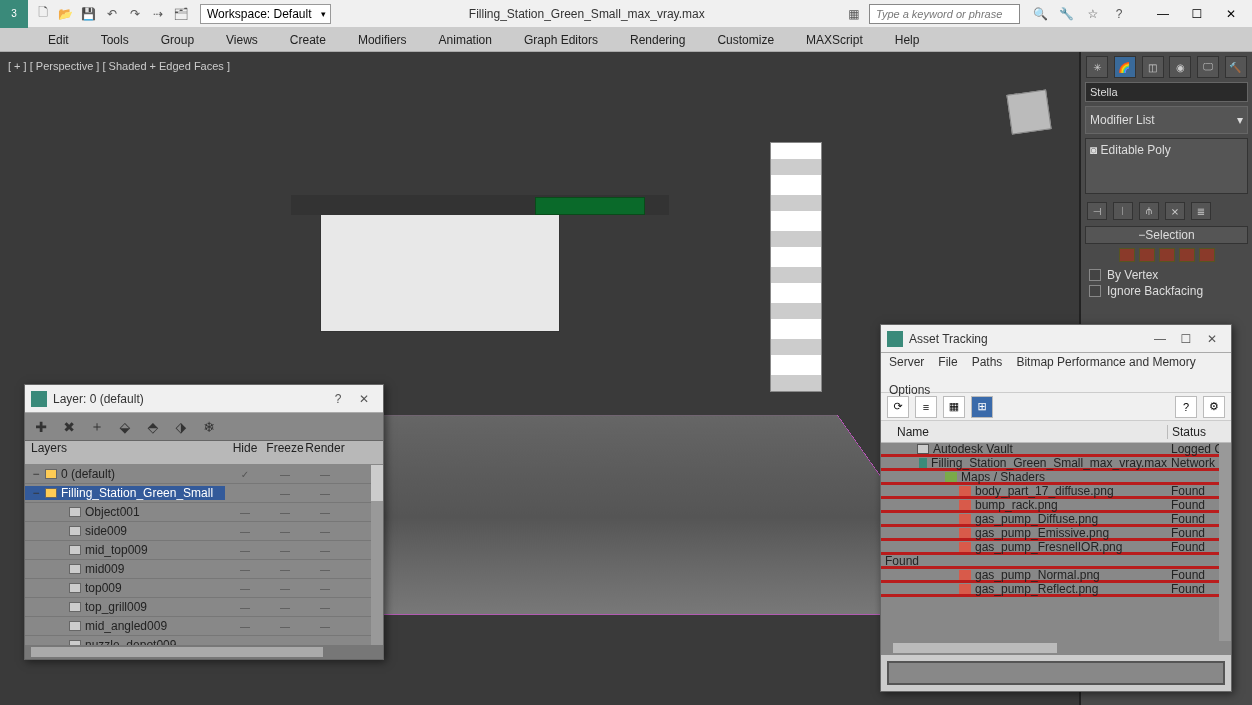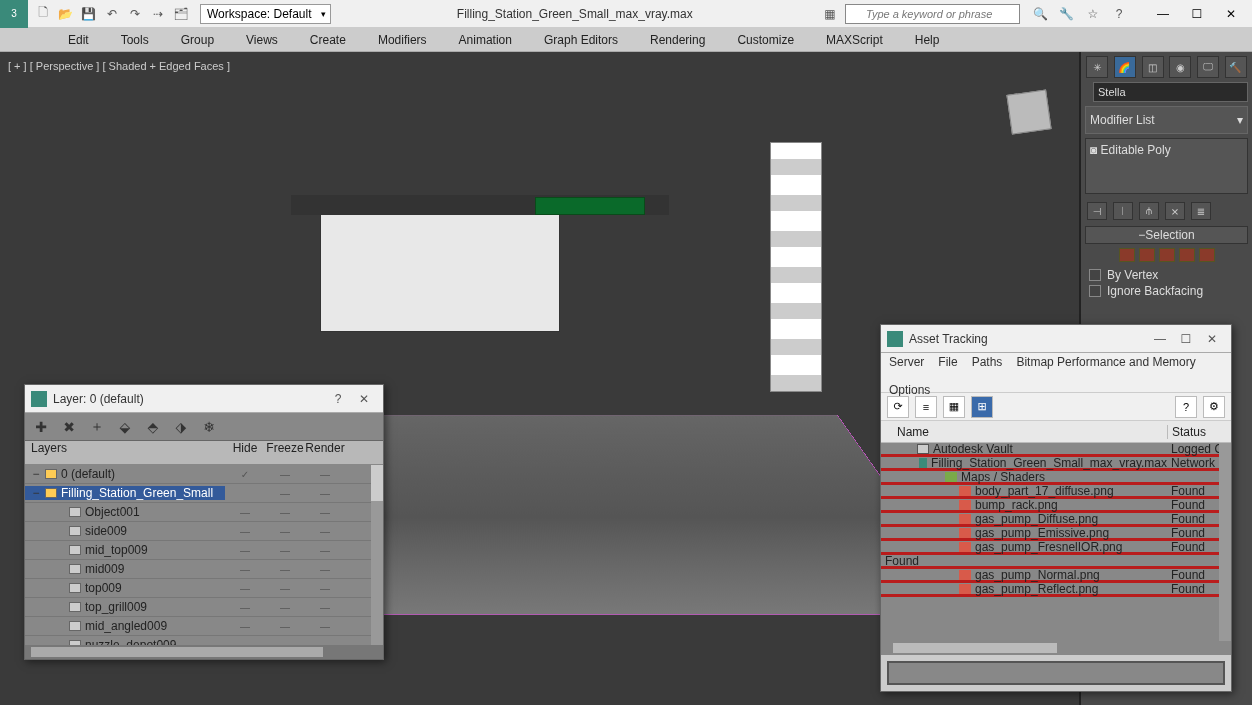--- a/index.html
+++ b/index.html
@@ -4,43 +4,43 @@
 <style>
 * { margin:0; padding:0; box-sizing:border-box; font-family:"Segoe UI",Tahoma,sans-serif; font-size:12px; }
 body { width:1252px; height:705px; background:#fff; position:relative; overflow:hidden; }
 .titlebar { height:28px; background:#f0f0f0; display:flex; align-items:center; border-bottom:1px solid #ccc; }
 .appicon { width:28px; height:28px; background:#3a8a7a; display:flex; align-items:center; justify-content:center; color:#fff; font-size:10px; }
 .qat { display:flex; gap:1px; margin-left:4px; }
 .qbtn { width:22px; height:22px; display:flex; align-items:center; justify-content:center; color:#555; cursor:pointer; }
 .ws-combo { margin-left:8px; height:20px; border:1px solid #999; background:#fff; padding:0 18px 0 6px; display:flex; align-items:center; font-size:11px; position:relative; }
 .ws-combo::after { content:"▾"; position:absolute; right:4px; font-size:9px; }
 .title-center { flex:1; text-align:center; font-size:12px; color:#333; }
-.search-box { width:175px; height:20px; border:1px solid #888; background:#fff; padding:0 20px; font-style:italic; color:#777; display:flex; align-items:center; margin-right:6px; font-size:11px; }
+.search-box { width:151px; height:20px; border:1px solid #888; background:#fff; padding:0 6px; font-style:italic; color:#777; display:flex; align-items:center; margin-right:6px; font-size:11px; }
 .title-right { display:flex; align-items:center; gap:4px; margin-right:4px; }
 .win-btns { display:flex; margin-left:12px; }
 .win-btn { width:34px; height:26px; display:flex; align-items:center; justify-content:center; cursor:pointer; font-size:12px; }
-.menubar { height:24px; background:#ccc; display:flex; align-items:center; padding-left:52px; gap:0; border-bottom:1px solid #aaa; }
+.menubar { height:24px; background:#ccc; display:flex; align-items:center; padding-left:32px; gap:0; border-bottom:1px solid #aaa; }
 .menu-item { padding:0 16px; height:24px; display:flex; align-items:center; color:#222; cursor:pointer; font-size:12px; }
 .workspace { position:absolute; top:52px; left:0; right:0; bottom:0; background:#4a4a4a; display:flex; }
 .viewport { flex:1; background:#3a3a3a; position:relative; border-right:1px solid #222; }
 .vp-label { position:absolute; top:8px; left:8px; color:#ccc; font-size:11px; }
 .stats { position:absolute; top:36px; left:14px; color:#ddcc00; font-size:11px; line-height:16px; }
 .stats .lbl { display:inline-block; width:42px; }
 .scene { position:absolute; top:30px; left:30px; right:40px; bottom:40px; }
 .ground { position:absolute; left:0; right:60px; top:90px; bottom:50px; background:linear-gradient(180deg,#666 0%,#555 60%,#787878 100%); transform:perspective(800px) rotateX(50deg); transform-origin:center bottom; border:1px solid #c850c8; }
 .building { position:absolute; left:290px; top:130px; width:240px; height:120px; background:#e8e8e8; border:1px solid #333; }
 .building::before { content:""; position:absolute; top:-18px; left:-30px; right:-110px; height:20px; background:#333; }
 .canopy { position:absolute; left:505px; top:115px; width:110px; height:18px; background:#0a6a2a; border:1px solid #0a4a1a; }
 .tower { position:absolute; left:740px; top:60px; width:52px; height:250px; background:repeating-linear-gradient(0deg,#ccc,#ccc 16px,#fff 16px,#fff 36px); border:1px solid #888; }
 .viewcube { position:absolute; top:40px; right:30px; width:40px; height:40px; background:#bbb; border:1px solid #888; transform:rotate(-8deg); }
 .right-panel { width:172px; background:#4a4a4a; border-left:1px solid #222; padding:4px; overflow:hidden; }
 .rp-tabs { display:flex; gap:3px; margin-bottom:4px; justify-content:space-around; }
 .rp-tab { width:22px; height:22px; background:#555; border:1px solid #333; display:flex; align-items:center; justify-content:center; cursor:pointer; font-size:10px; color:#ccc; }
 .rp-tab.act { background:#3a6a9a; }
-.rp-input { height:20px; background:#2a2a2a; border:1px solid #666; color:#ddd; padding:0 4px; margin-bottom:4px; display:flex; align-items:center; font-size:11px;margin-left:8px; }
+.rp-input { height:20px; background:#2a2a2a; border:1px solid #666; color:#ddd; padding:0 4px; margin-bottom:4px; display:flex; align-items:center; font-size:11px; }
 .rp-combo { height:28px; background:#555; border:1px solid #666; color:#ddd; padding:0 4px; margin-bottom:4px; display:flex; align-items:center; justify-content:space-between; font-size:11px; }
 .rp-list { height:56px; background:#555; border:1px solid #333; padding:4px; color:#ddd; font-size:11px; margin-bottom:6px; }
 .rp-row { display:flex; gap:6px; margin-bottom:4px; padding:2px; }
 .rp-ico { width:20px; height:18px; background:#555; border:1px solid #333; font-size:10px; display:flex; align-items:center; justify-content:center; color:#ccc; cursor:pointer; }
 .rp-section-hd { background:#555; border:1px solid #333; color:#ddd; height:18px; display:flex; align-items:center; justify-content:center; font-size:11px; margin-bottom:4px; }
 .rp-sel-icons { display:flex; gap:4px; justify-content:center; margin-bottom:6px; }
 .rp-sel-ico { width:16px; height:14px; background:#8a3a2a; border:1px solid #552; cursor:pointer; }
 .rp-chk { display:flex; align-items:center; gap:6px; color:#ddd; font-size:11px; margin-bottom:2px; padding-left:4px; }
 .rp-chk .box { width:12px; height:12px; border:1px solid #888; background:#444; }
 .dialog { position:absolute; background:#ccc; border:1px solid #666; box-shadow:2px 2px 8px rgba(0,0,0,.5); }

